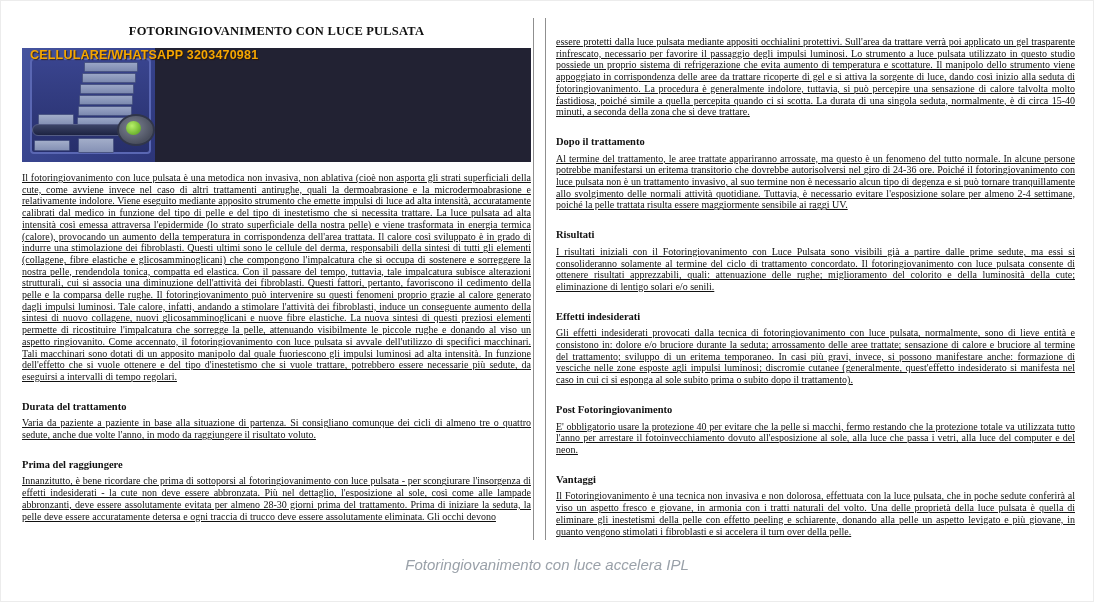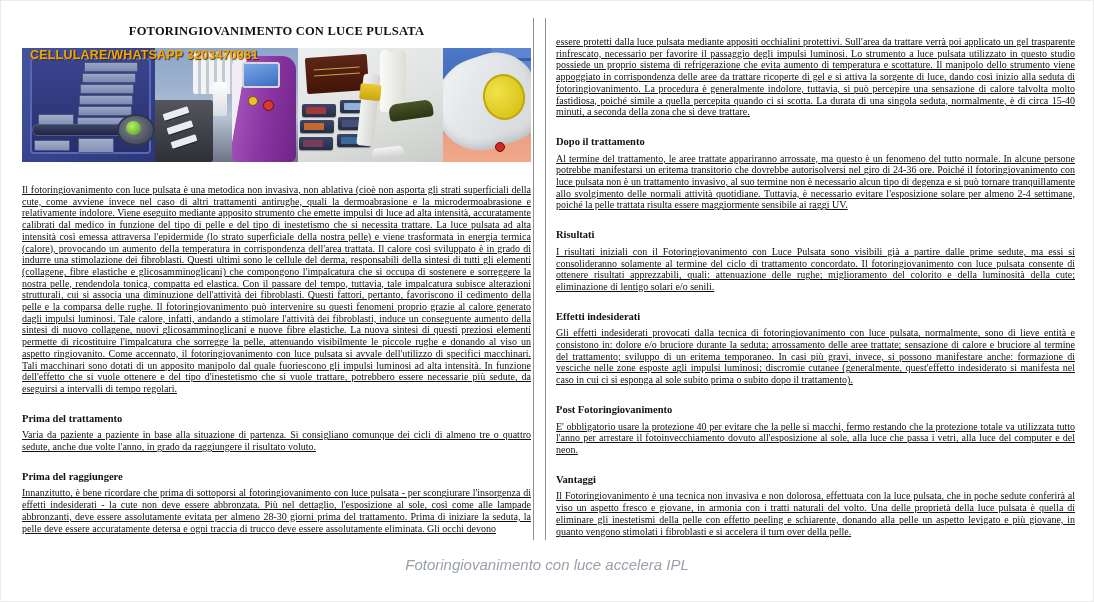--- a/index.html
+++ b/index.html
@@ -12,21 +12,21 @@
   .col{position:absolute;top:18px;text-align:justify;font-size:10px;line-height:11.7px;}
   .col-left{left:22px;width:509px;}
   .col-right{left:556px;width:519px;padding-top:18px;}
   .divider{position:absolute;left:533px;top:18px;width:11px;height:522px;
     border-left:1px solid #8f8f8f;border-right:1px solid #8f8f8f;}
   h1.title{font-size:12.5px;line-height:14px;text-align:center;margin:6px 0 10px;font-weight:bold;letter-spacing:.2px;}
   h2.sec{font-size:10.5px;margin:18px 0 5px;font-weight:bold;text-align:left;}
   p.body{margin:0 0 6px;text-decoration:underline;}
 
   
-  .photo{position:relative;width:509px;height:114px;margin:0 0 22px;display:flex;overflow:hidden;background:#223;}
+  .photo{position:relative;width:509px;height:114px;margin:0 0 10px;display:flex;overflow:hidden;background:#223;flex-direction:column;}
   .panel{position:relative;height:114px;overflow:hidden;flex:none;}
   .p1{width:133px;background:linear-gradient(135deg,#46549f,#35418a 60%,#2c3578);}
   .p1 .screen{position:absolute;left:8px;top:10px;right:4px;bottom:8px;background:linear-gradient(180deg,#39448e,#272f6b);border-radius:4px;border:2px solid #5a67b3;}
   .mbtn{position:absolute;width:52px;height:8px;background:linear-gradient(180deg,#9aa6c6,#7d8ab0);border:1px solid #4a5584;border-radius:1px;}
   .btn-sm{position:absolute;width:34px;height:9px;background:linear-gradient(180deg,#a2adc9,#8591b5);border:1px solid #4a5584;border-radius:1px;}
   .wand-bar{position:absolute;left:10px;top:76px;width:100px;height:10px;background:linear-gradient(180deg,#3c4467,#1d2342);border-radius:6px;border:1px solid #555d85;}
   .wand-head{position:absolute;left:95px;top:66px;width:34px;height:28px;background:radial-gradient(ellipse at 40% 40%,#7e8494,#4a4f5e 70%);border-radius:50%;border:2px solid #31364a;}
   .wand-glass{position:absolute;left:104px;top:73px;width:15px;height:14px;background:radial-gradient(circle at 40% 35%,#b8f06a,#6db32e 70%);border-radius:50%;}
   .p2{width:143px;background:linear-gradient(180deg,#8ea6ca 0%,#9db2d0 35%,#b9c4d4 60%,#6d7486 100%);}
   .radiator{position:absolute;left:38px;top:4px;width:52px;height:42px;background:repeating-linear-gradient(90deg,#f2f4f6 0 5px,#c3cad2 5px 8px);border-radius:3px;}
@@ -128,22 +128,22 @@
       <div class="panel p4">
         <div class="drawers"></div>
         <div class="hp4"></div>
         <div class="hp4-pad"></div>
         <div class="hp4-btn"></div>
       </div>
       <div class="ov-top">CELLULARE/WHATSAPP 3203470981</div>
     </div>
 
     <p class="body">Il fotoringiovanimento con luce pulsata è una metodica non invasiva, non ablativa (cioè non asporta gli strati superficiali della cute, come avviene invece nel caso di altri trattamenti antirughe, quali la dermoabrasione e la microdermoabrasione e relativamente indolore. Viene eseguito mediante apposito strumento che emette impulsi di luce ad alta intensità, accuratamente calibrati dal medico in funzione del tipo di pelle e del tipo di inestetismo che si necessita trattare. La luce pulsata ad alta intensità così emessa attraversa l'epidermide (lo strato superficiale della nostra pelle) e viene trasformata in energia termica (calore), provocando un aumento della temperatura in corrispondenza dell'area trattata. Il calore così sviluppato è in grado di indurre una stimolazione dei fibroblasti. Questi ultimi sono le cellule del derma, responsabili della sintesi di tutti gli elementi (collagene, fibre elastiche e glicosamminoglicani) che compongono l'impalcatura che si occupa di sostenere e sorreggere la nostra pelle, rendendola tonica, compatta ed elastica. Con il passare del tempo, tuttavia, tale impalcatura subisce alterazioni strutturali, cui si associa una diminuzione dell'attività dei fibroblasti. Questi fattori, pertanto, favoriscono il cedimento della pelle e la comparsa delle rughe. Il fotoringiovanimento può intervenire su questi fenomeni proprio grazie al calore generato dagli impulsi luminosi. Tale calore, infatti, andando a stimolare l'attività dei fibroblasti, induce un conseguente aumento della sintesi di nuovo collagene, nuovi glicosamminoglicani e nuove fibre elastiche. La nuova sintesi di questi preziosi elementi permette di ricostituire l'impalcatura che sorregge la pelle, attenuando visibilmente le piccole rughe e donando al viso un aspetto ringiovanito. Come accennato, il fotoringiovanimento con luce pulsata si avvale dell'utilizzo di specifici macchinari. Tali macchinari sono dotati di un apposito manipolo dal quale fuoriescono gli impulsi luminosi ad alta intensità. In funzione dell'effetto che si vuole ottenere e del tipo d'inestetismo che si vuole trattare, potrebbero essere necessarie più sedute, da eseguirsi a intervalli di tempo regolari.</p>
-    <h2 class="sec">Prima del trattamento</h2>
-    <p class="body">Varia da paziente a paziente in base alla situazione di partenza. Si consigliano comunque dei cicli di almeno tre o quattro sedute, anche due volte l'anno, in grado da raggiungere il risultato voluto.</p>
+    <h2 class="sec">Durata del trattamento</h2>
+    <p class="body">Varia da paziente a paziente in base alla situazione di partenza. Si consigliano comunque dei cicli di almeno tre o quattro sedute, anche due volte l'anno, in modo da raggiungere il risultato voluto.</p>
     <h2 class="sec">Prima del raggiungere</h2>
     <p class="body">Innanzitutto, è bene ricordare che prima di sottoporsi al fotoringiovanimento con luce pulsata - per scongiurare l'insorgenza di effetti indesiderati - la cute non deve essere abbronzata. Più nel dettaglio, l'esposizione al sole, così come alle lampade abbronzanti, deve essere assolutamente evitata per almeno 28-30 giorni prima del trattamento. Prima di iniziare la seduta, la pelle deve essere accuratamente detersa e ogni traccia di trucco deve essere assolutamente eliminata. Gli occhi devono</p>
   </div>
 
   <div class="divider"></div>
 
   <div class="col col-right">
     <p class="body">essere protetti dalla luce pulsata mediante appositi occhialini protettivi. Sull'area da trattare verrà poi applicato un gel trasparente rinfrescato, necessario per favorire il passaggio degli impulsi luminosi. Lo strumento a luce pulsata utilizzato in questo studio possiede un proprio sistema di refrigerazione che evita aumento di temperatura e scottature. Il manipolo dello strumento viene appoggiato in corrispondenza delle aree da trattare ricoperte di gel e si attiva la sorgente di luce, dando così inizio alla seduta di fotoringiovanimento. La procedura è generalmente indolore, tuttavia, si può percepire una sensazione di calore talvolta molto fastidiosa, poiché simile a quella percepita quando ci si scotta. La durata di una singola seduta, normalmente, è di circa 15-40 minuti, a seconda della zona che si deve trattare.</p>
     <h2 class="sec">Dopo il trattamento</h2>
     <p class="body">Al termine del trattamento, le aree trattate appariranno arrossate, ma questo è un fenomeno del tutto normale. In alcune persone potrebbe manifestarsi un eritema transitorio che dovrebbe autorisolversi nel giro di 24-36 ore. Poiché il fotoringiovanimento con luce pulsata non è un trattamento invasivo, al suo termine non è necessario alcun tipo di degenza e si può tornare tranquillamente allo svolgimento delle normali attività quotidiane. Tuttavia, è necessario evitare l'esposizione solare per almeno 2-4 settimane, poiché la pelle trattata risulta essere maggiormente sensibile ai raggi UV.</p>

